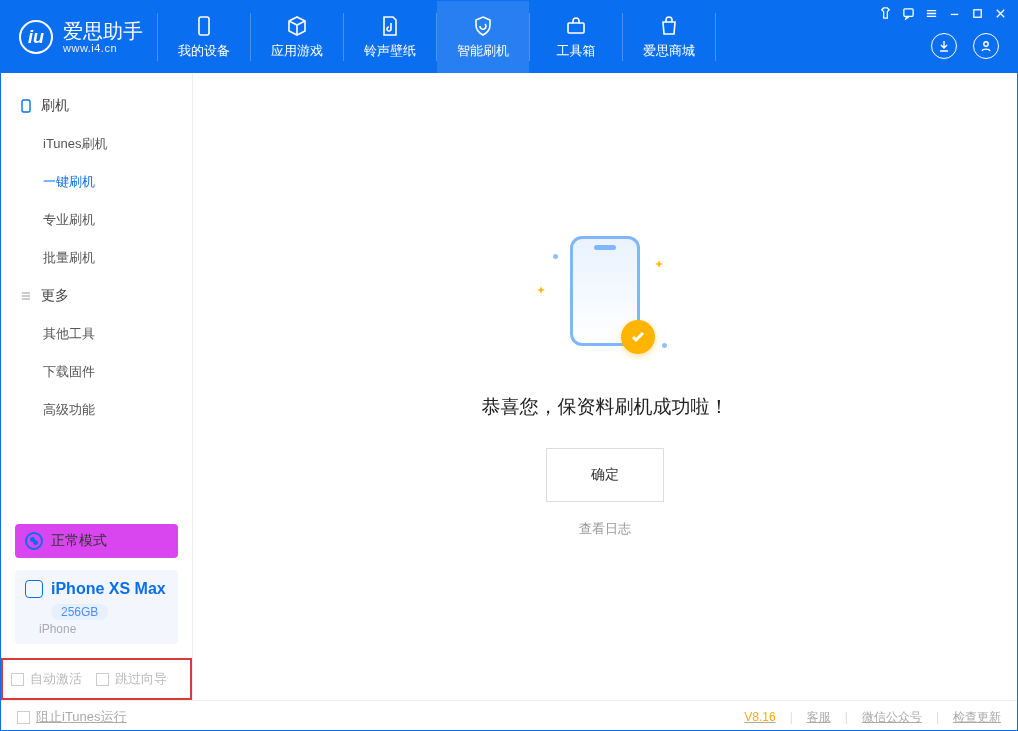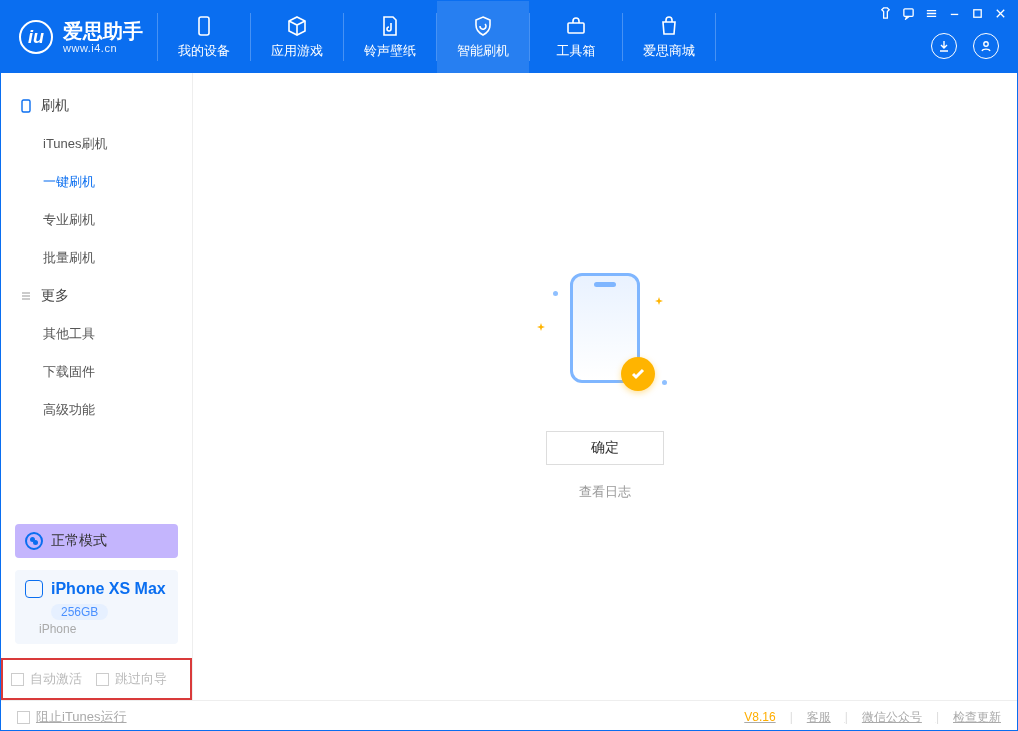--- a/index.html
+++ b/index.html
@@ -2,21 +2,21 @@
 <html><head>
 <meta charset="utf-8">
 <style>
 * { margin: 0; padding: 0; box-sizing: border-box; font-family: "Microsoft YaHei", Arial, sans-serif; }
 body { background: #fff; width: 1018px; height: 731px; overflow: hidden; border: 1px solid #0a6ef0; }
 
 
 .header { height: 72px; background: linear-gradient(#0a6ef0,#0a6ef0); display: flex; align-items: stretch; color: #fff; position: relative; }
 .brand { display: flex; align-items: center; padding: 0 14px 0 18px; }
 .brand-logo { width: 34px; height: 34px; border: 2px solid #fff; border-radius: 50%; display:flex; align-items:center; justify-content:center; font-weight:bold; font-size:18px; font-style:italic; margin-right: 10px; }
-.brand-title { font-size: 20px; font-weight: bold; line-height: 1.1; }
+.brand-title { font-size: 20px; font-weight: normal; line-height: 1.1; }
 .brand-sub   { font-size: 11px; opacity: .9; letter-spacing:.5px; }
 .nav { display:flex; }
 .nav-item { width: 92px; display:flex; flex-direction:column; align-items:center; justify-content:center; font-size:13px; cursor:pointer; position:relative; }
 .nav-item.active { background: rgba(255,255,255,.12); }
 .nav-divider { width:1px; background: rgba(255,255,255,.25); margin: 12px 0; }
 .nav-item .nico { width:24px; height:24px; margin-bottom:4px; display:flex; align-items:center; justify-content:center; }
 .nav-item .nico svg { width:24px; height:24px; fill:#fff; stroke:#fff; }
 
 .win-controls-top { position:absolute; top:6px; right:10px; display:flex; gap:10px; font-size:12px; }
 .win-controls-top span, .header-right span { cursor:pointer; }
@@ -25,21 +25,21 @@
 
 
 .body { display:flex; height: calc(100% - 72px - 30px); }
 .sidebar { width: 192px; border-right:1px solid #eee; padding-top:14px; display:flex; flex-direction:column; }
 .side-sec-title { display:flex; align-items:center; gap:8px; padding:10px 18px; color:#444; font-size:14px; }
 .side-sec-title .ico { width:14px; height:14px; display:flex; align-items:center; justify-content:center; }
 .side-item { padding:10px 18px 10px 42px; font-size:13px; color:#555; cursor:pointer; }
 .side-item.active { color:#0a6ef0; }
 .side-spacer { flex:1; }
 
-.mode-card { margin:6px 14px; background:#c4b5fd; border-radius:4px; padding:8px 10px; display:flex; align-items:center; gap:8px; color:#333; font-size:14px; }
+.mode-card { margin:6px 14px; background:#d946ef; border-radius:4px; padding:8px 10px; display:flex; align-items:center; gap:8px; color:#333; font-size:14px; }
 .mode-card .mico { width:18px; height:18px; border:2px solid #0a6ef0; border-radius:50%; position:relative; }
 .mode-card .mico::before, .mode-card .mico::after { content:""; position:absolute; background:#0a6ef0; border-radius:50%; }
 .mode-card .mico::before { width:5px; height:5px; top:3px; left:3px; }
 .mode-card .mico::after  { width:5px; height:5px; bottom:3px; right:3px; }
 
 .device-card { margin:6px 14px 14px; background:#f3f7fd; border-radius:4px; padding:10px 10px 8px; }
 .device-card .d-row { display:flex; align-items:center; gap:8px; }
 .device-card .d-ico { width:18px; height:18px; border:1.5px solid #0a6ef0; border-radius:4px; }
 .device-name { color:#0a6ef0; font-size:16px; font-weight:bold; }
 .device-cap { display:inline-block; background:#e6f0ff; color:#4a90ff; border-radius:10px; padding:1px 10px; font-size:12px; margin:6px 0 2px 26px; }
@@ -57,21 +57,21 @@
 .badge-check svg { width:18px; height:18px; stroke:#fff; stroke-width:3; fill:none; }
 .spark { position:absolute; width:8px; height:8px; }
 .spark svg { width:8px; height:8px; fill:#ffb400; }
 .spark.s1 { top:44px; left:12px; }
 .spark.s2 { top:18px; right:22px; }
 .dotb { position:absolute; width:5px; height:5px; border-radius:50%; background:#8fc0ff; }
 .dotb.d1 { top:18px; left:28px; }
 .dotb.d2 { bottom:18px; right:18px; }
 
 .success-title { font-size:19px; color:#222; margin-bottom:28px; }
-.btn-ok { border:1px solid #ddd; background:#fff; padding:7px 44px; font-size:14px; color:#333; cursor:pointer; margin-bottom:18px; }
+.btn-ok { border:1px solid #ddd; background:#fff; padding:17px 44px; font-size:14px; color:#333; cursor:pointer; margin-bottom:18px; }
 .view-log { color:#999; font-size:13px; cursor:pointer; }
 
 
 .footer { height:33px; border-top:1px solid #eee; display:flex; align-items:center; padding:0 16px; font-size:12px; color:#aaa;text-decoration:underline; }
 .footer .chk { color:#aaa; }
 .footer-right { margin-left:auto; display:flex; align-items:center; gap:14px; }
 .footer-right .sep { color:#ddd; }
 .footer-right a { color:#aaa; cursor:pointer; }
 .version { color:#ffae00; }
 
@@ -268,20 +268,21 @@
       <span class="spark s2"><svg viewBox="0 0 8 8">
             <path d="M4 0l1 3 3 1-3 1-1 3-1-3-3-1 3-1z"></path>
           </svg></span>
       <div class="phone"></div>
       <div class="badge-check">
           <svg viewBox="0 0 18 18">
             <path d="M4 9l3 3 7-7"></path>
           </svg>
         </div>
     </div>
+    <div class="success-title">恭喜您，保资料刷机成功啦！</div>
     <button class="btn-ok">确定</button>
     <a class="view-log">查看日志</a>
   </div>
 </div>
 
 <div class="footer">
   <label class="chk">
     <span class="box"></span>
     <span>阻止iTunes运行</span>
   </label>

